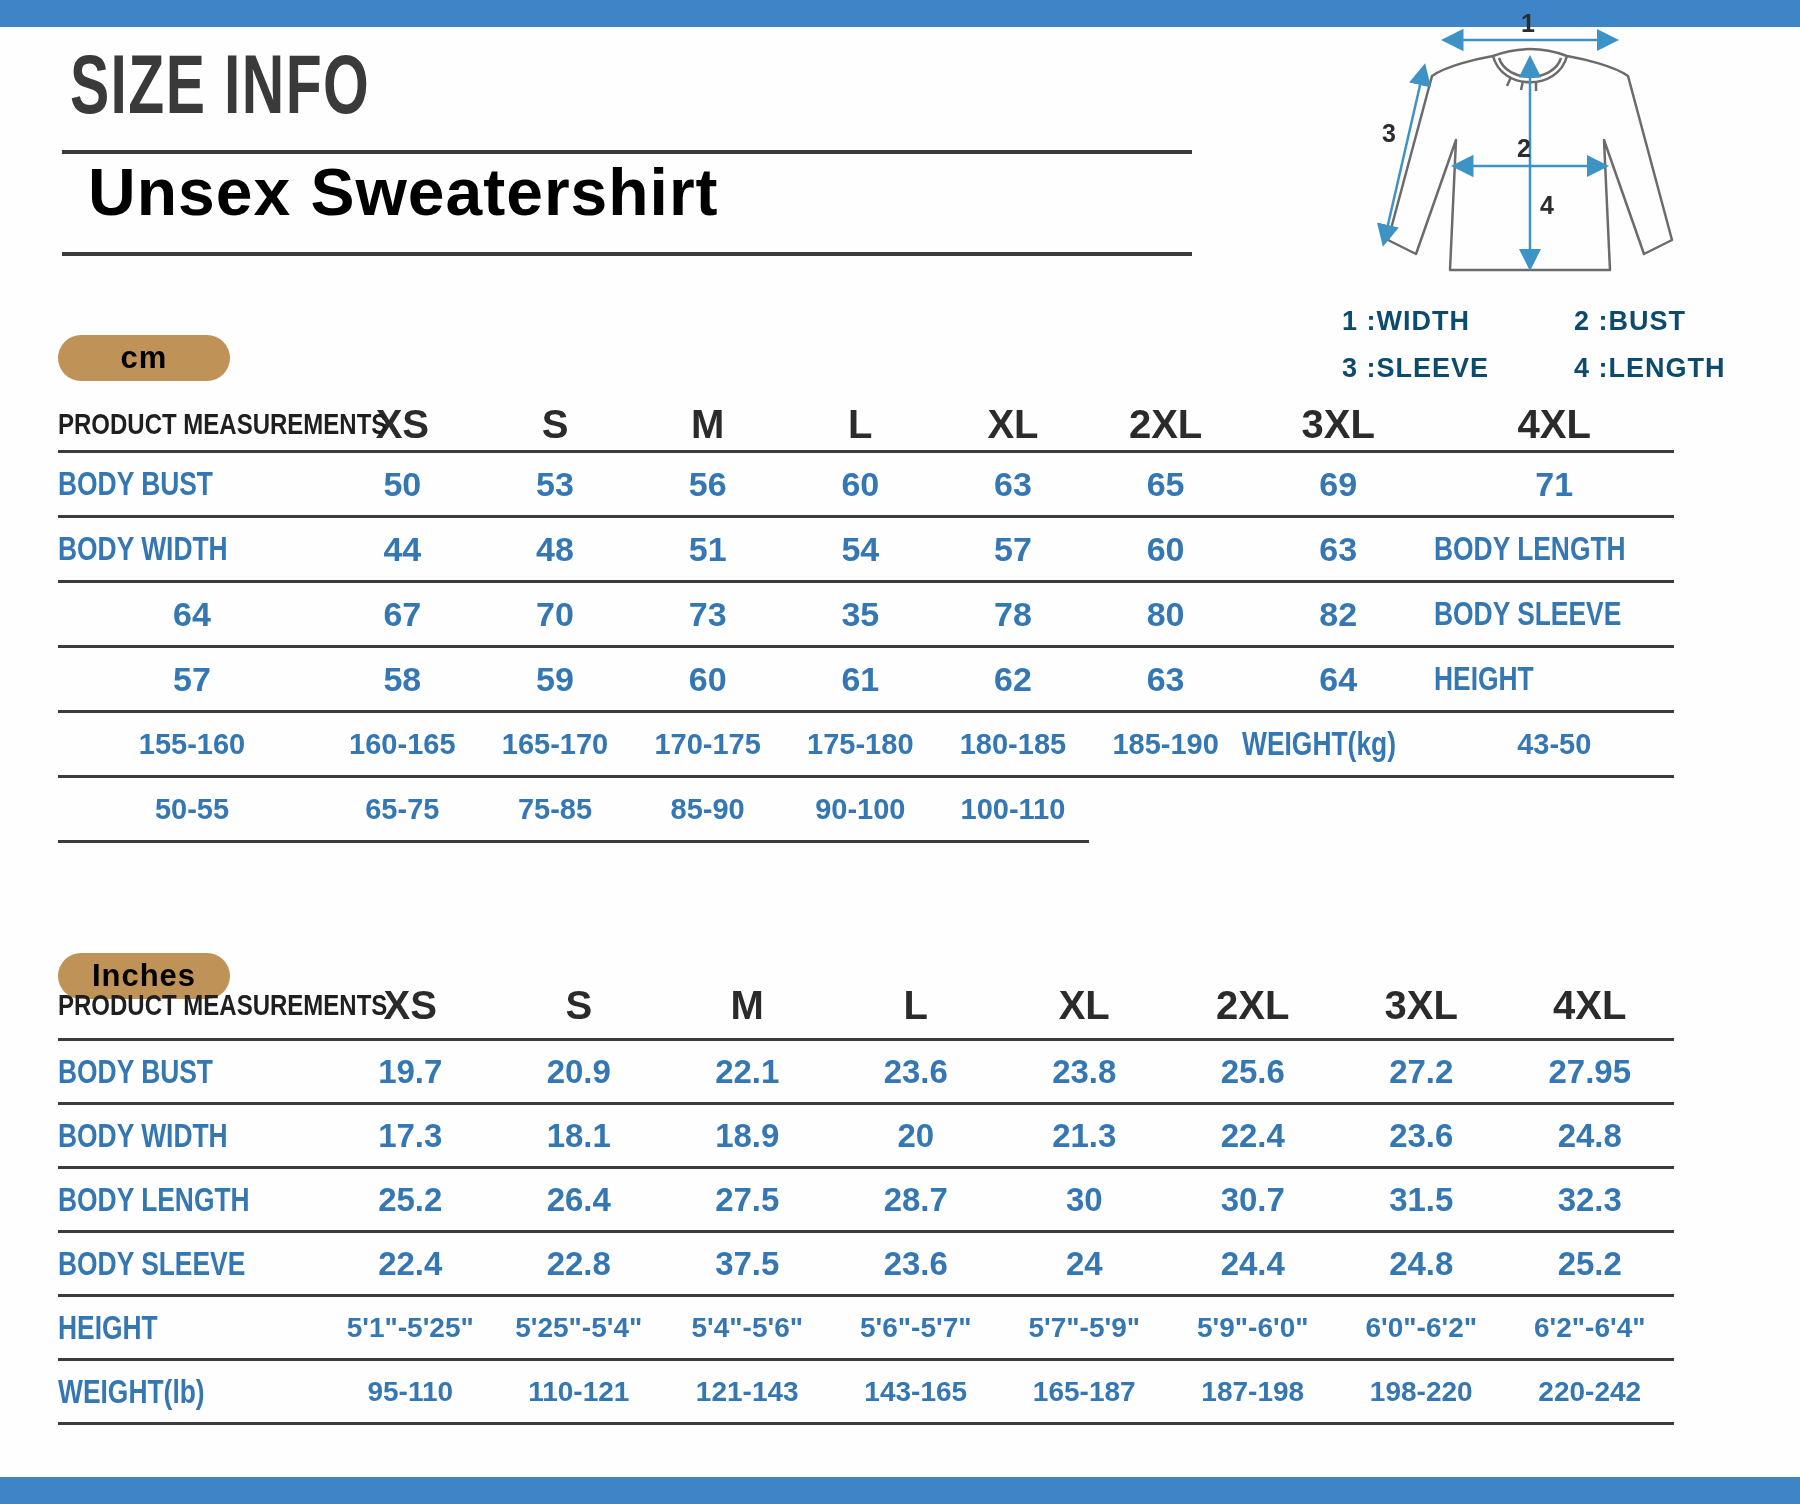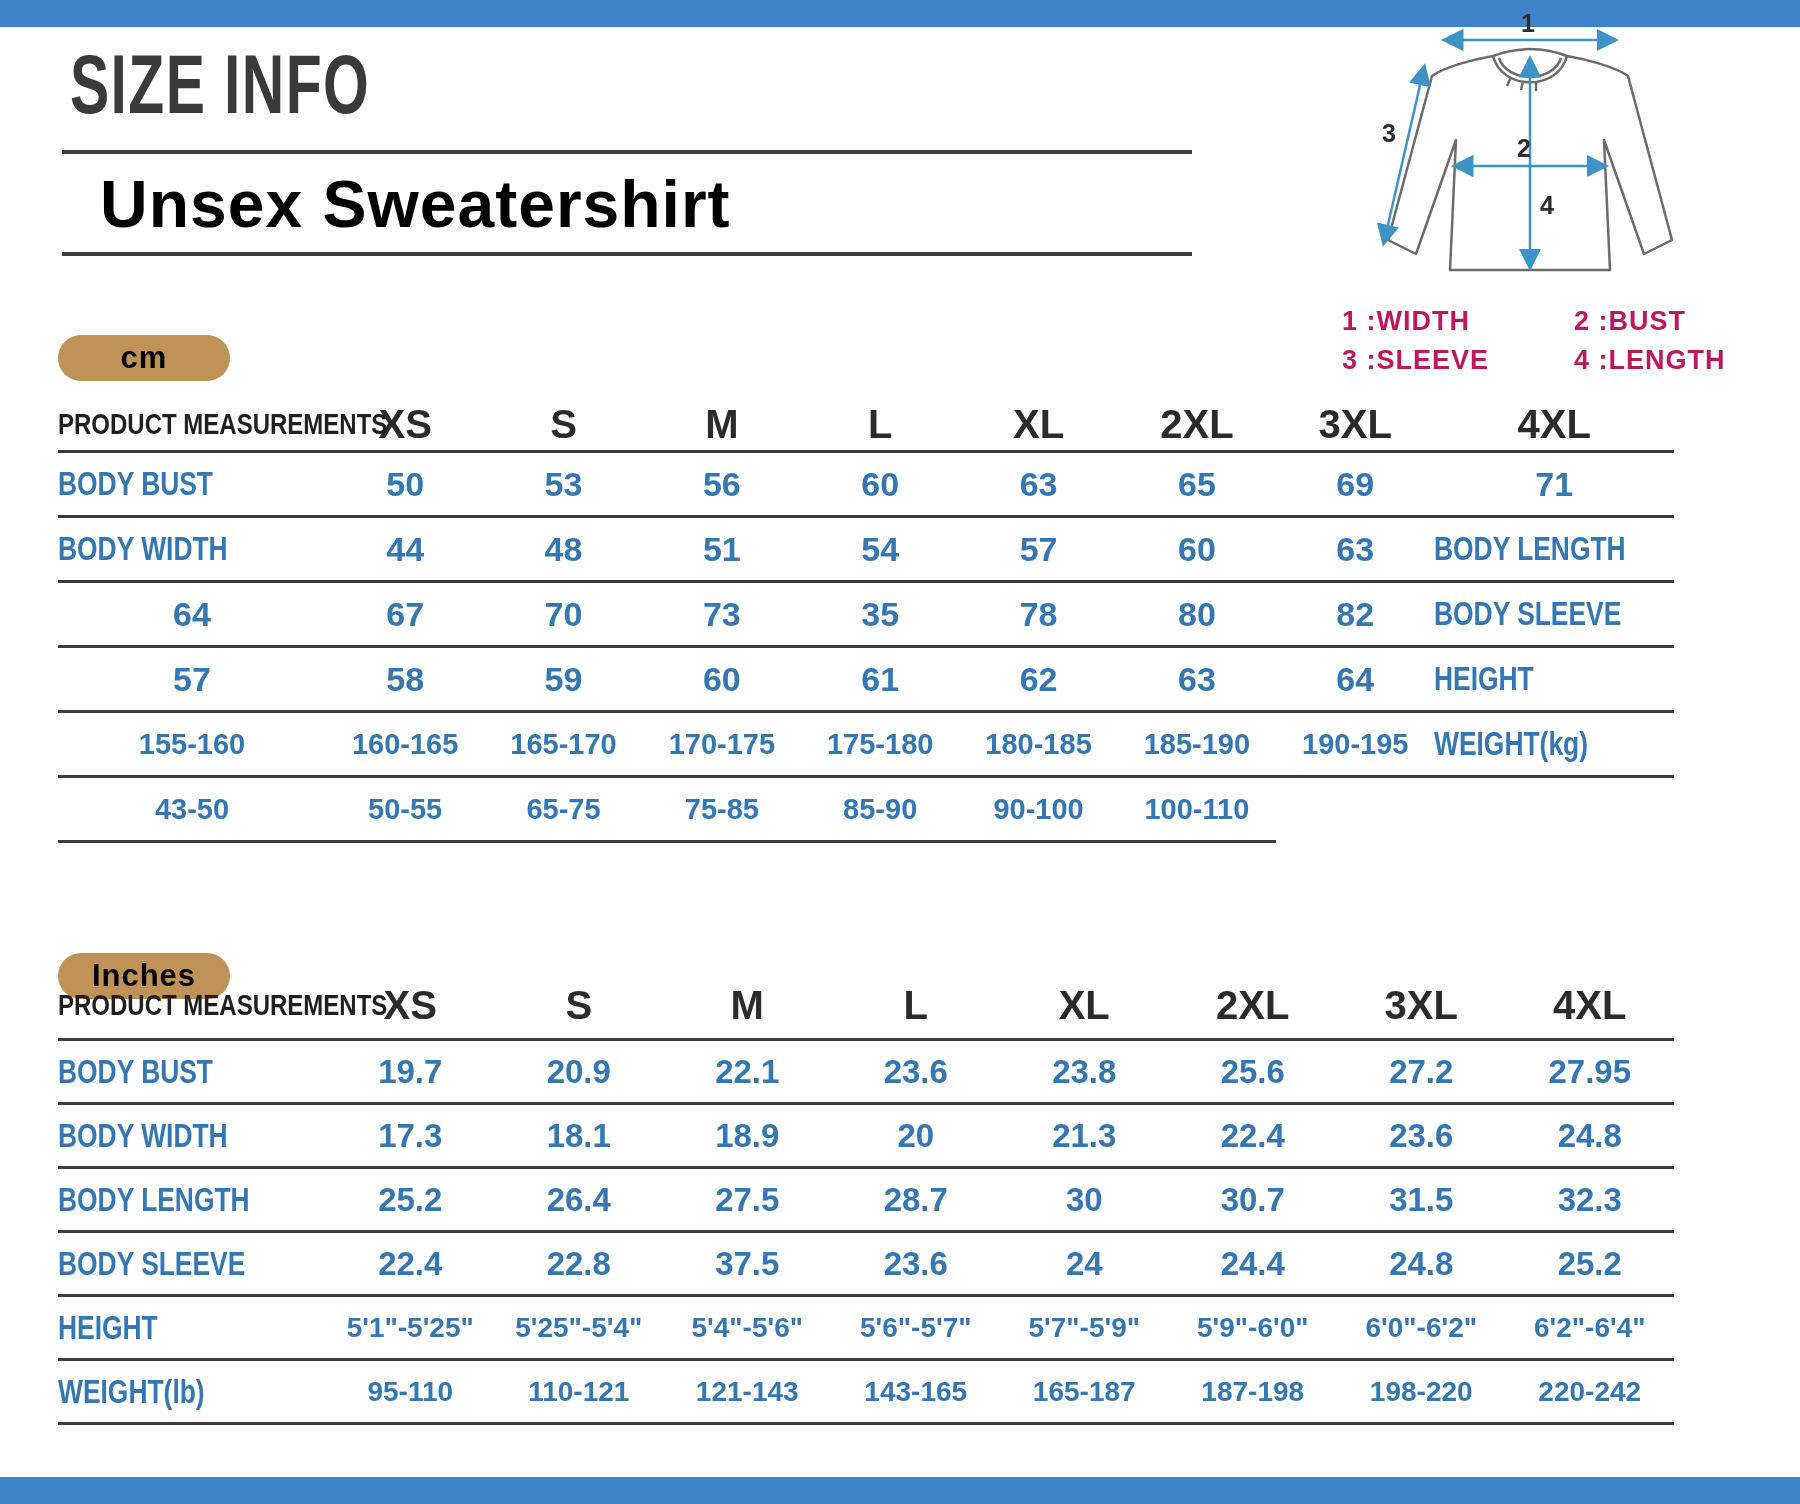--- a/index.html
+++ b/index.html
@@ -13,29 +13,29 @@
 
   .title {
     position:absolute; left:70px; top:36px; margin:0;
     font-size:84px; font-weight:900; color:#3a3a3a; white-space:nowrap;
     transform:scaleX(0.70); transform-origin:left top; letter-spacing:2px;
   }
   .rule { position:absolute; background:#3b3b3b; height:4px; }
   .rule1 { left:62px; top:150px; width:1130px; }
   .rule2 { left:62px; top:252px; width:1130px; }
   .subtitle {
-    position:absolute; left:88px; top:154px; margin:12px;
+    position:absolute; left:88px; top:154px; margin:0;
     font-size:66px; font-weight:700; color:#000; white-space:nowrap; letter-spacing:1px;
   }
 
   .diagram-svg { position:absolute; left:1308px; top:14px; width:446px; height:292px; }
   .legend {
     position:absolute; left:1342px; top:306px;
-    display:grid; grid-template-columns:232px auto; row-gap:8px;
-    font-size:27px; font-weight:700; color:#be185d; letter-spacing:1px; white-space:nowrap;
+    display:grid; grid-template-columns:232px auto; row-gap:16px;
+    font-size:27px; font-weight:700; color:#0c4a6e; letter-spacing:1px; white-space:nowrap;
   }
 
   .unit-badge {
     position:absolute; left:58px; width:172px; height:46px; border-radius:23px;
     background:#bf9257; color:#000000; display:flex; align-items:center; justify-content:center;
     font-size:31px; font-weight:700; letter-spacing:1px;
   }
   #badge-cm { top:335px; }
   #badge-in { top:953px; }
 
@@ -258,23 +258,20 @@
         </div>
         <div class="cell val small">
           <span>175-180</span>
         </div>
         <div class="cell val small">
           <span>180-185</span>
         </div>
         <div class="cell val small">
           <span>185-190</span>
         </div>
-        <div class="cell val small">
-          <span>190-195</span>
-        </div>
         <div class="cell lcell">
           <span class="cond rl">WEIGHT(kg)</span>
         </div>
         <div class="cell val small">
           <span>43-50</span>
         </div>
         <div class="cell val small">
           <span>50-55</span>
         </div>
         <div class="cell val small">

